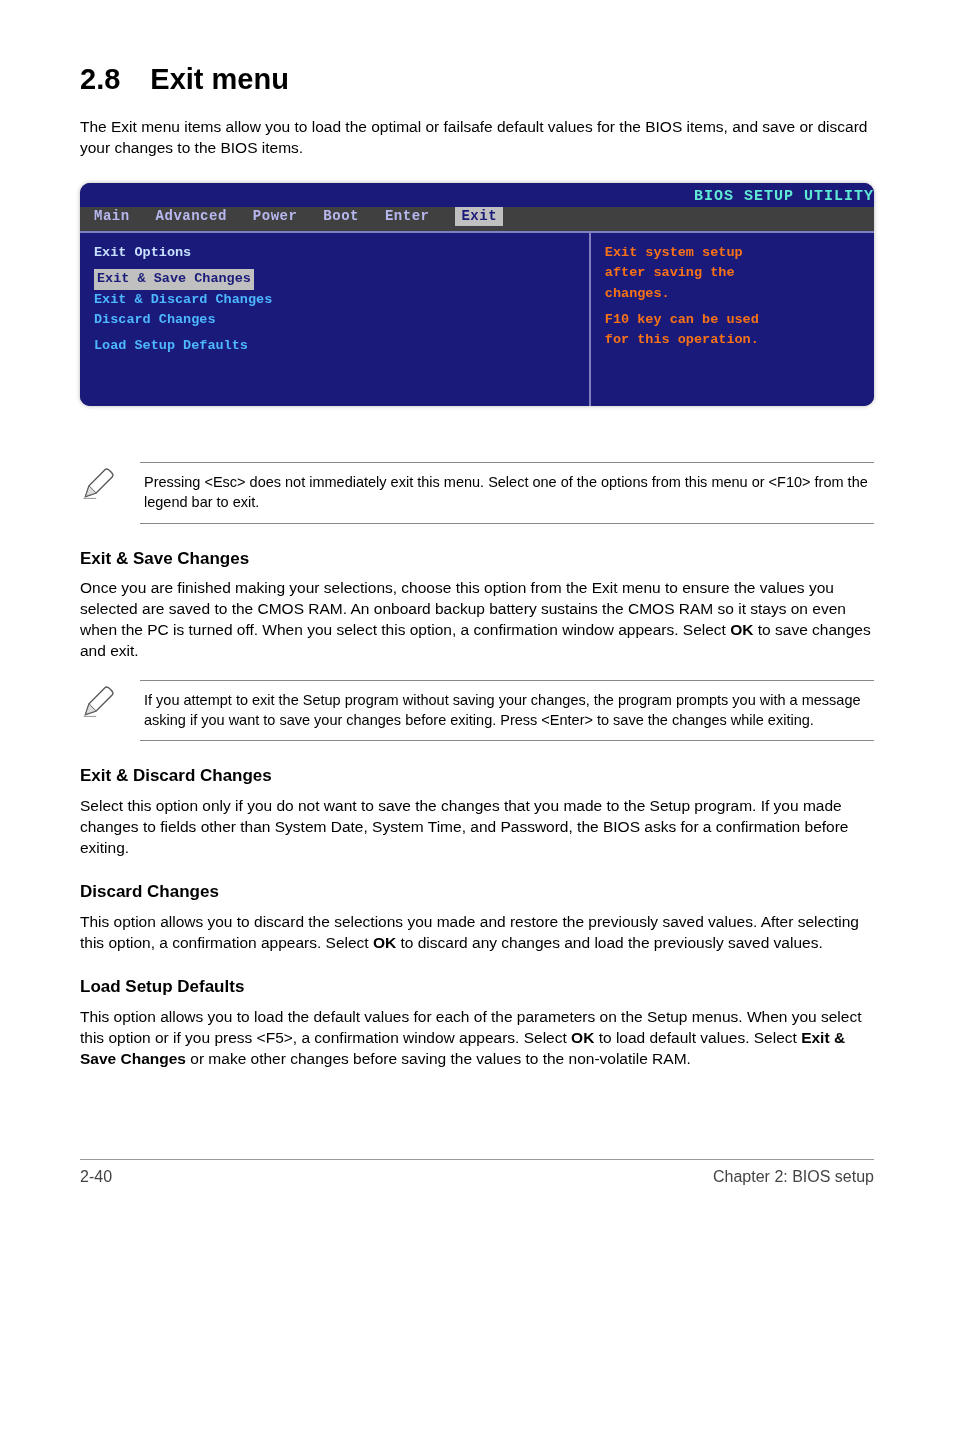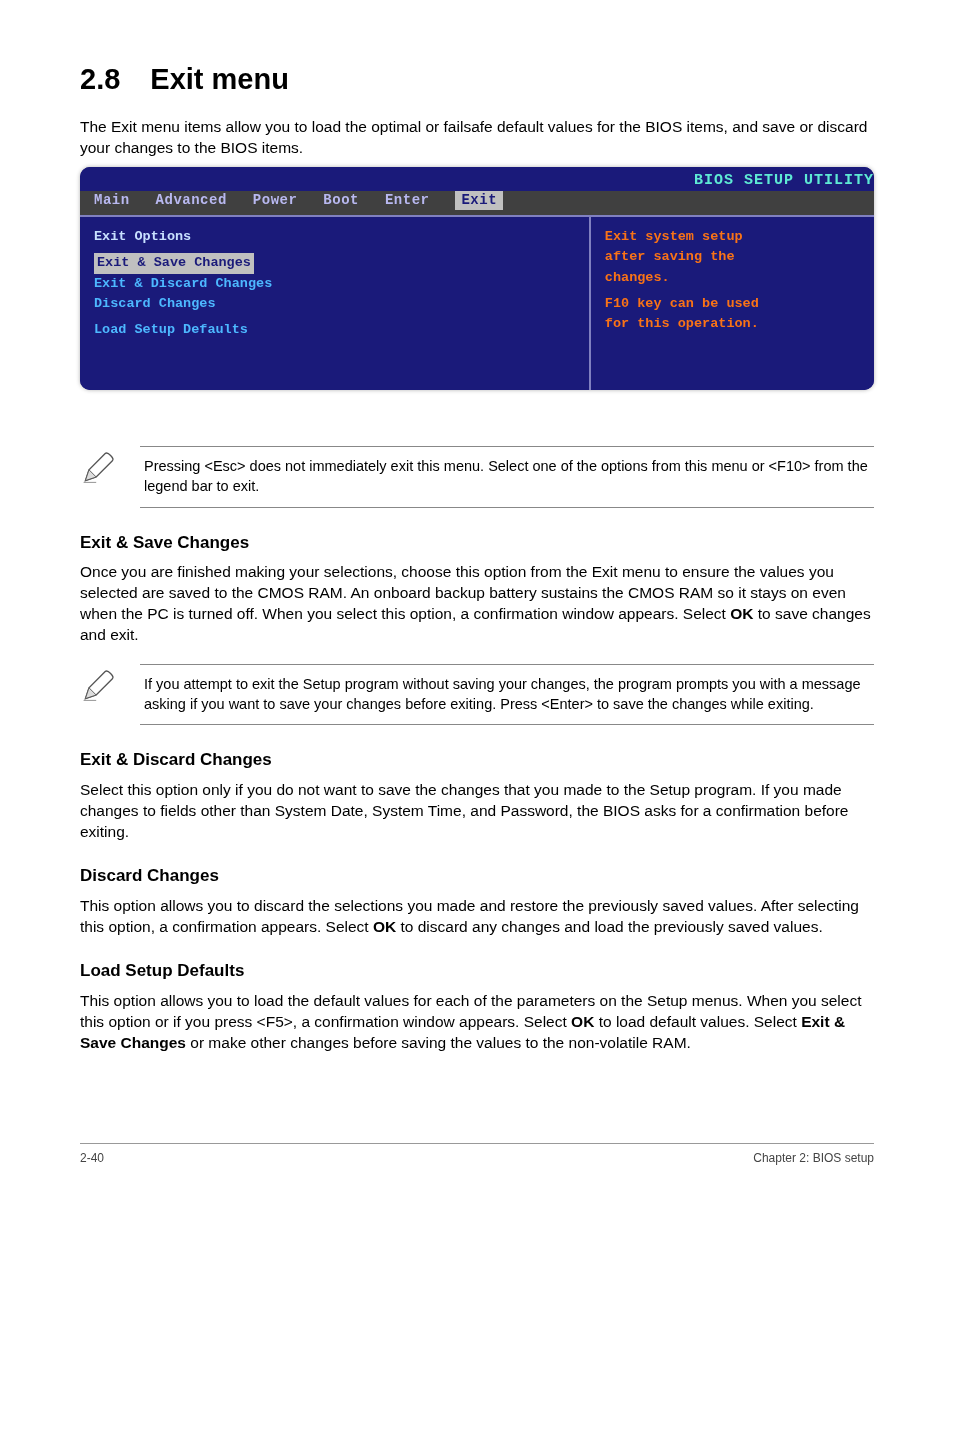--- a/index.html
+++ b/index.html
@@ -13,21 +13,21 @@
     font-size: 15.5px;
     line-height: 1.35;
   }
   .section-heading {
     font-size: 29px;
     font-weight: bold;
     margin-bottom: 18px;
     font-family: Verdana, Arial, sans-serif;
   }
   .section-num { margin-right: 30px; }
-  .intro { margin-bottom: 8px; }
+  .intro { margin-bottom: 24px; }
   .bios-panel {
     border-radius: 10px;
     overflow: hidden;
     box-shadow: 0 0 4px rgba(0,0,0,0.3);
     margin-bottom: 8px;
     font-family: "Courier New", monospace;
     background: #1a1a7a;
   }
   .bios-title {
     text-align: right;
@@ -100,21 +100,21 @@
     font-weight: bold;
     font-size: 17px;
     margin-top: 22px;
     margin-bottom: 8px;
   }
   .para { margin-bottom: 6px; }
   p { margin-bottom: 2px; }
   .footer {
     display: flex;
     justify-content: space-between;
-    font-size: 12px;
+    font-size: 16px;
     color: #444;
     margin-top: 90px;
     border-top: 1px solid #999;
     padding-top: 6px;
     align-items: center;
   }
   b { font-weight: bold; }
 </style>
 </head>
 <body>

